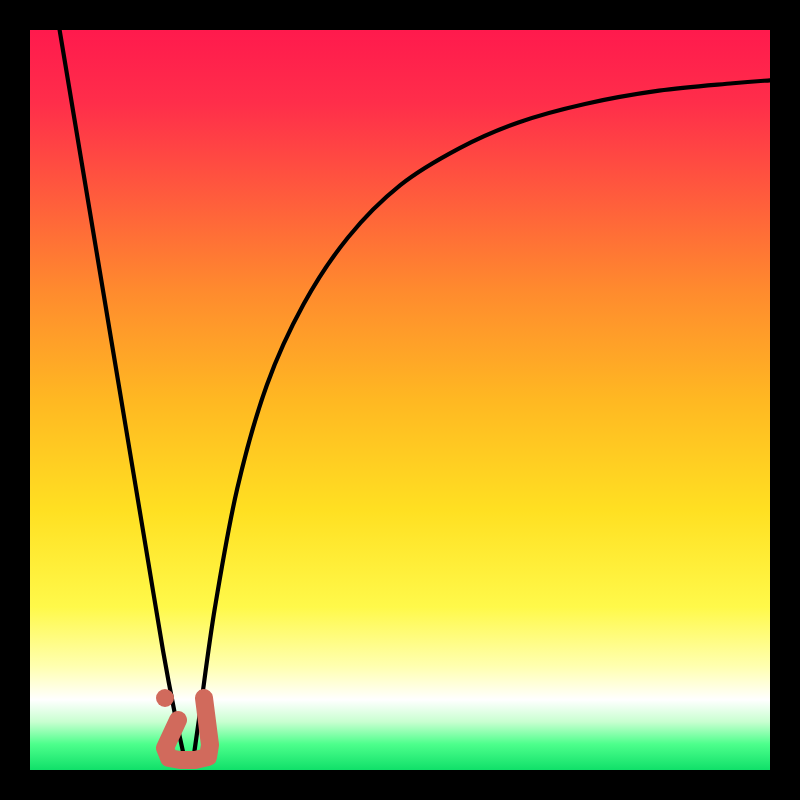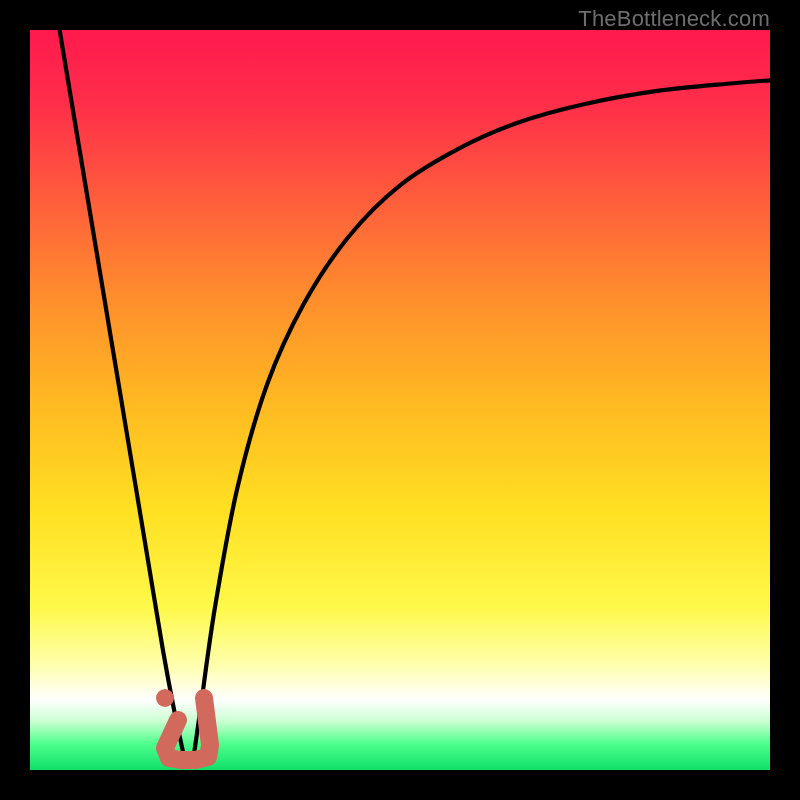--- a/index.html
+++ b/index.html
@@ -76,15 +76,14 @@
           <path d="M 29.60 0.00 C 32.07 14.80, 39.47 59.20, 44.40 88.80 C 49.33 118.40, 54.27 148.00, 59.20 177.60 C 64.13 207.20, 69.07 236.80, 74.00 266.40 C 78.93 296.00, 83.87 325.60, 88.80 355.20 C 93.73 384.80, 98.67 414.40, 103.60 444.00 C 108.53 473.60, 113.47 503.20, 118.40 532.80 C 123.33 562.40, 128.88 596.93, 133.20 621.60 C 137.52 646.27, 140.60 662.30, 144.30 680.80 C 148.00 699.30, 153.55 723.97, 155.40 732.60"></path>
           <path d="M 162.80 732.60 C 164.03 723.97, 166.50 706.70, 170.20 680.80 C 173.90 654.90, 178.83 614.20, 185.00 577.20 C 191.17 540.20, 198.57 495.80, 207.20 458.80 C 215.83 421.80, 225.70 386.03, 236.80 355.20 C 247.90 324.37, 260.23 298.47, 273.80 273.80 C 287.37 249.13, 302.17 226.93, 318.20 207.20 C 334.23 187.47, 351.50 170.20, 370.00 155.40 C 388.50 140.60, 409.47 128.88, 429.20 118.40 C 448.93 107.92, 467.43 99.90, 488.40 92.50 C 509.37 85.10, 531.57 79.30, 555.00 74.00 C 578.43 68.70, 604.33 64.13, 629.00 60.68 C 653.67 57.23, 684.50 55.01, 703.00 53.28 C 721.50 51.55, 733.83 50.81, 740.00 50.32"></path>
         </g>
       <g id="marker-group" stroke-linecap="round" stroke-linejoin="round">
           <path d="M 148 690 L 135 718 L 139 728 L 150 730 L 165 730 L 178 727 L 180 715 L 174 668" fill="none" stroke="#d16a5c" stroke-width="18"></path>
           <circle cx="135" cy="668" r="9" fill="#d16a5c"></circle>
         </g>
     </svg>
   </div>
 
-  <div class="watermark">TheBottleneck.com</div>
 
 </div>
 
 </body></html>

